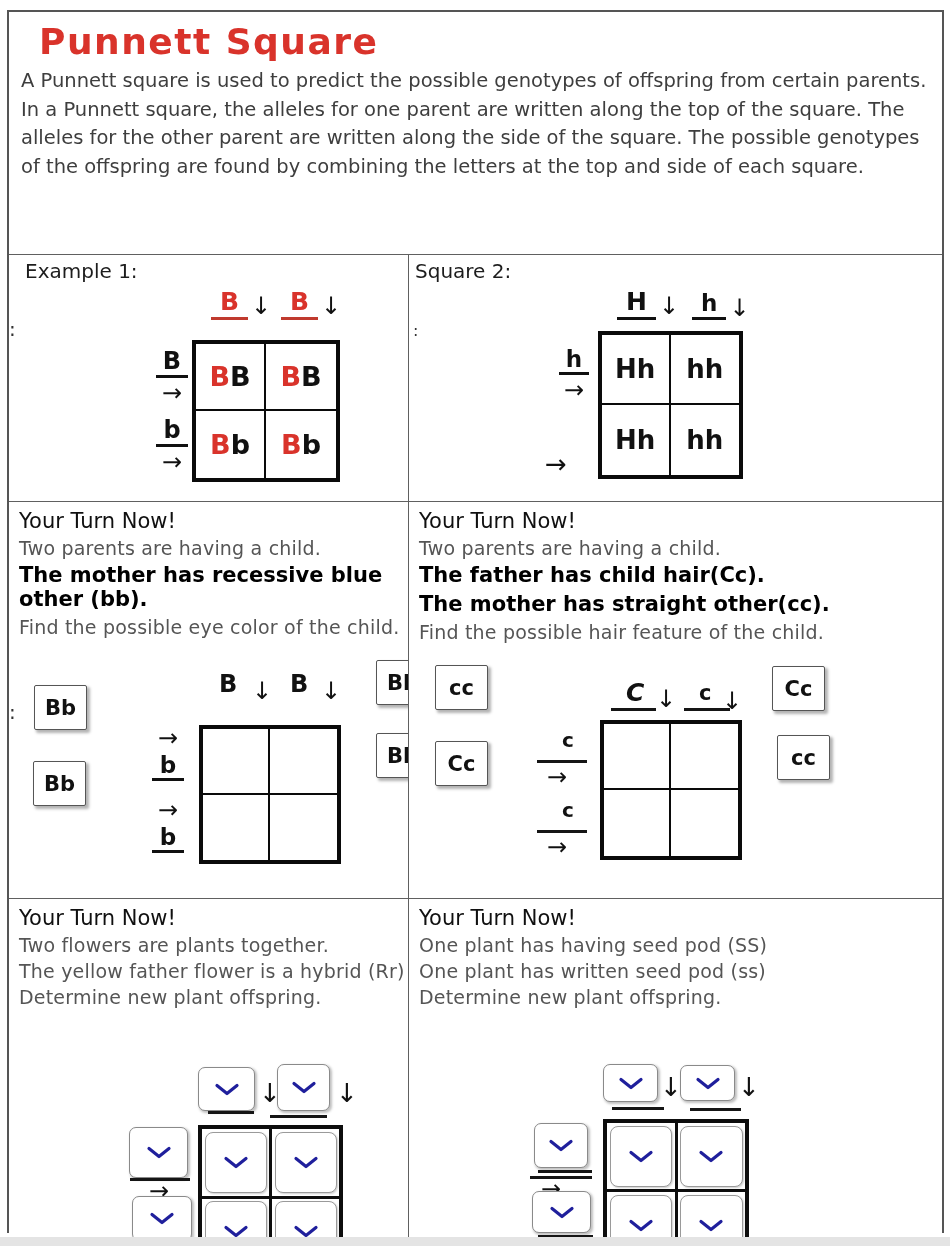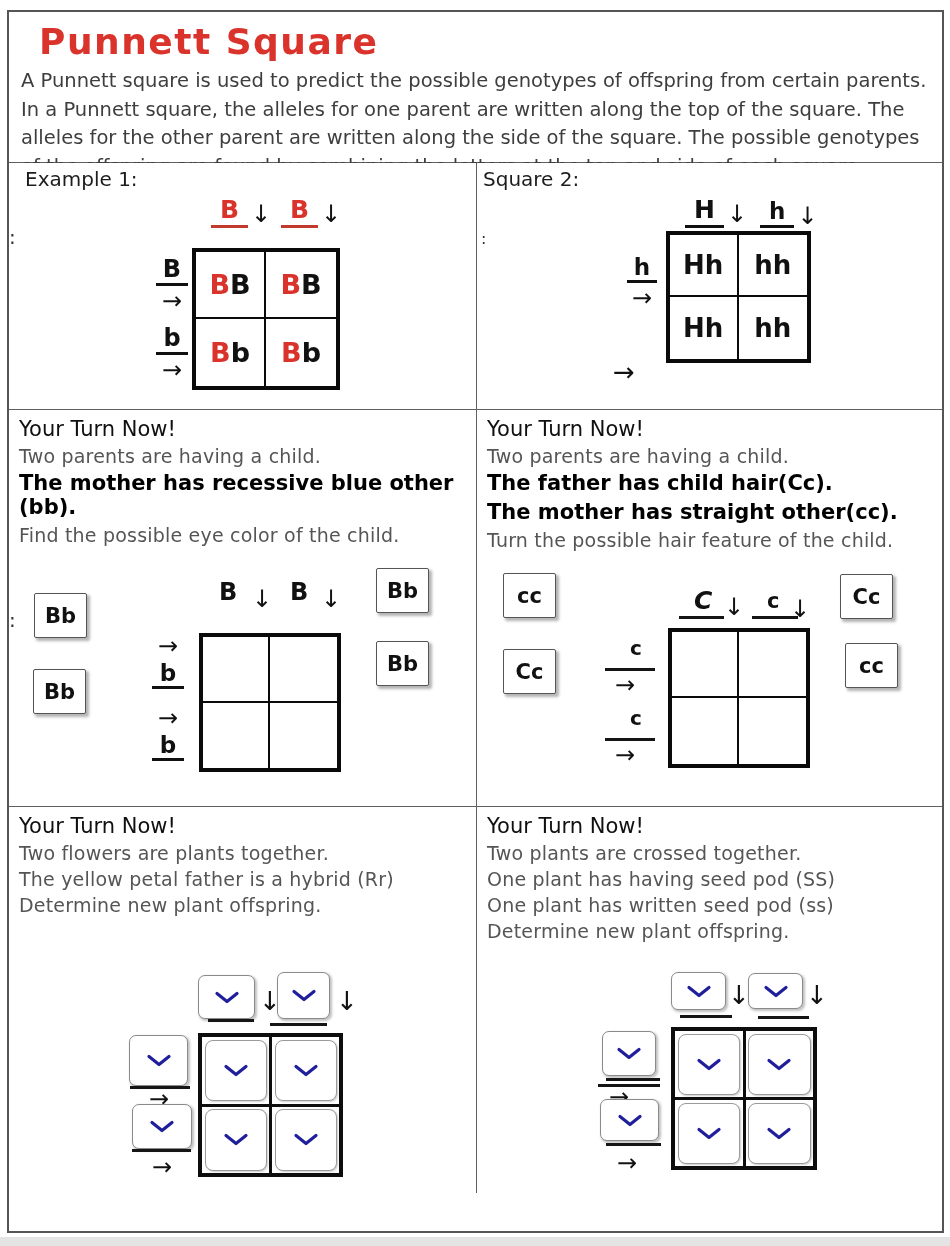--- a/index.html
+++ b/index.html
@@ -1,28 +1,28 @@
 <!DOCTYPE html>
 <html><head>
 <meta charset="utf-8">
 <style>
   *{box-sizing:border-box;margin:0;padding:0}
   html,body{width:950px;height:1246px;background:#fff;font-family:"DejaVu Sans",sans-serif;position:relative;overflow:hidden}
   .sheet{position:absolute;left:7px;top:10px;width:937px;height:1223px;border:2px solid #555;background:#fff}
   .page-edge{position:absolute;left:0;top:1237px;width:950px;height:9px;background:#e4e4e4}
 
   
-  .hdr-block{position:relative;height:151px;border-bottom:1.5px solid #606060;padding:8px 12px 0 12px}
+  .hdr-block{position:relative;height:243px;border-bottom:1.5px solid #606060;padding:8px 12px 0 12px}
   .title{color:#d9332b;font-size:36px;font-weight:bold;letter-spacing:1.5px;margin-left:18px;line-height:1.2}
   .intro{font-size:19.5px;line-height:28.5px;color:#3e3e3e;margin-top:4px;width:915px}
 
   
   .grid-row{display:flex;position:relative}
   .cell{position:relative;overflow:hidden;background:#fff}
-  .cell.left{width:468px;border-right:1.5px solid #606060}
+  .cell.left{width:400px;border-right:1.5px solid #606060}
   .cell.right{flex:1}
   .row-ex{height:247px;border-bottom:1.5px solid #606060}
   .row-mid{height:397px;border-bottom:1.5px solid #606060}
   .row-bot{height:386px}
 
   .abs{position:absolute}
   .ex-label{font-size:20px;color:#1d1d1d}
   .colon{font-size:20px;color:#333}
 
   
@@ -132,21 +132,21 @@
         <span class="ul" style="font-size:23px">h</span>
         <span class="ad">↓</span>
       </div>
 
       <div class="sgrp" style="left:144px;top:92px;width:42px">
         <span class="ul" style="font-size:23px;padding:0 7px 1px">h</span>
         <span class="ar">→</span>
       </div>
       <div class="abs ar" style="left:136px;top:196px;font-size:26px">→</div>
 
-      <div class="psq" style="left:189px;top:68px;width:145px;height:132px">
+      <div class="psq" style="left:189px;top:76px;width:145px;height:148px">
         <div class="pc c1" style="font-size:26px">Hh</div>
         <div class="pc c2" style="font-size:26px">hh</div>
         <div class="pc c3" style="font-size:26px">Hh</div>
         <div class="pc c4" style="font-size:26px">hh</div>
       </div>
     </div>
   </div>
 
   <div class="grid-row row-mid">
 
@@ -185,21 +185,21 @@
         <div class="pc c4"></div>
       </div>
     </div>
 
     <div class="cell right">
       <div class="tblock">
         <div class="t-title">Your Turn Now!</div>
         <div class="t-gray">Two parents are having a child.</div>
         <div class="t-bold">The father has child hair(Cc).</div>
         <div class="t-bold">The mother has straight other(cc).</div>
-        <div class="t-gray">Turn the possible hair feature of the child.</div>
+        <div class="t-gray">Find the possible hair feature of the child.</div>
       </div>
 
       <div class="chip" style="left:26px;top:163px">cc</div>
       <div class="chip" style="left:26px;top:239px">Cc</div>
       <div class="chip" style="left:363px;top:164px">Cc</div>
       <div class="chip" style="left:368px;top:233px">cc</div>
 
       <span class="abs bletter" style="left:217px;top:178px;font-size:25px;font-style:italic">C</span>
       <span class="abs ad" style="left:247px;top:180px">↓</span>
       <div class="bar" style="left:202px;top:206px;width:45px"></div>
@@ -222,21 +222,21 @@
       </div>
     </div>
   </div>
 
   <div class="grid-row row-bot">
 
     <div class="cell left">
       <div class="tblock">
         <div class="t-title">Your Turn Now!</div>
         <div class="t-gray">Two flowers are plants together.</div>
-        <div class="t-gray">The yellow petal father is a hybrid (Rr)</div>
+        <div class="t-gray">The yellow father flower is a hybrid (Rr)</div>
         <div class="t-gray">Determine new plant offspring.</div>
       </div>
 
       <div class="dd" style="left:189px;top:168px;width:57px;height:44px">
         <svg class="chev" viewBox="0 0 26 13">
             <polyline points="3,2.5 13,10.5 23,2.5"></polyline>
           </svg>
       </div>
       <div class="bar" style="left:199px;top:212px;width:46px"></div>
       <span class="abs ad" style="left:250px;top:176px;font-size:26px">↓</span>
@@ -291,21 +291,20 @@
                 <polyline points="3,2.5 13,10.5 23,2.5"></polyline>
               </svg>
             </div>
           </div>
       </div>
     </div>
 
     <div class="cell right">
       <div class="tblock">
         <div class="t-title">Your Turn Now!</div>
-        <div class="t-gray">Two plants are crossed together.</div>
         <div class="t-gray">One plant has having seed pod (SS)</div>
         <div class="t-gray">One plant has written seed pod (ss)</div>
         <div class="t-gray">Determine new plant offspring.</div>
       </div>
 
       <div class="dd" style="left:194px;top:165px;width:55px;height:38px">
         <svg class="chev" viewBox="0 0 26 13">
             <polyline points="3,2.5 13,10.5 23,2.5"></polyline>
           </svg>
       </div>

